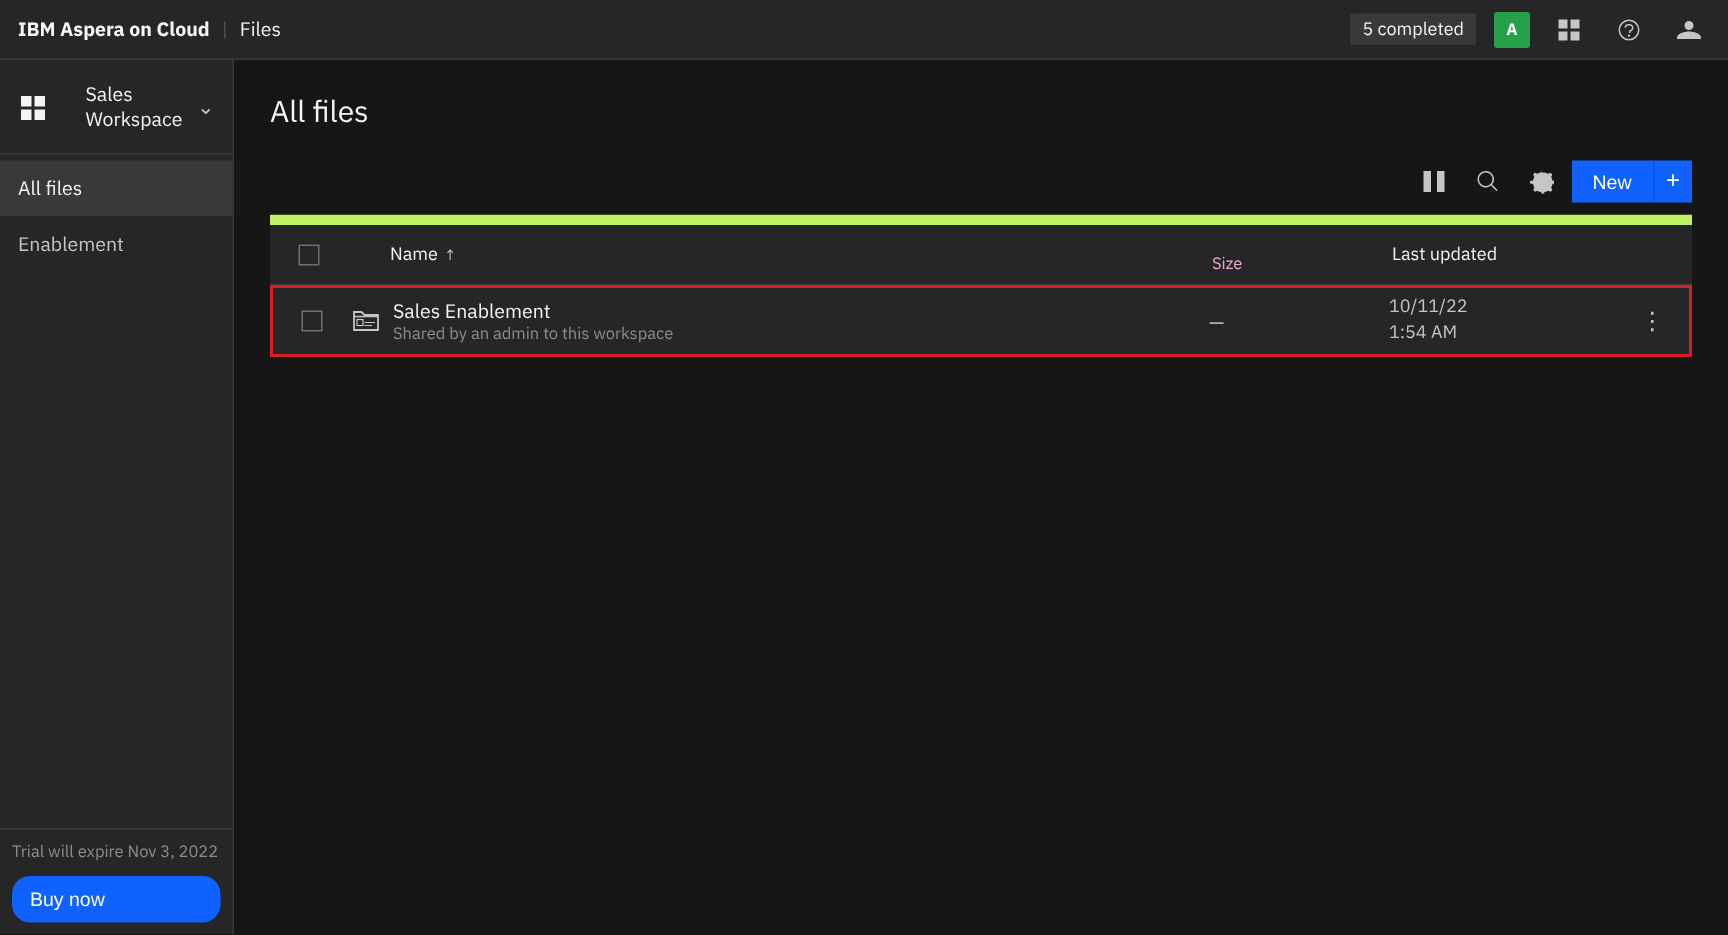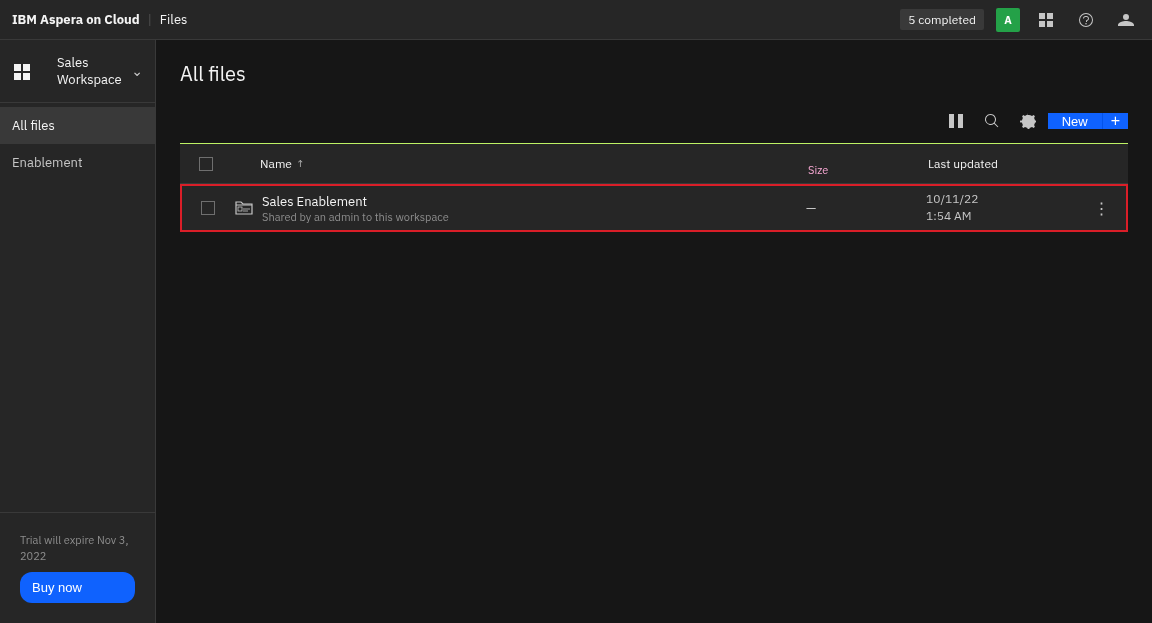--- a/index.html
+++ b/index.html
@@ -143,21 +143,21 @@
       display: flex;
       align-items: center;
     }
     .sidebar-nav-item.active {
       background: #393939;
       color: #f4f4f4;
     }
 
     .sidebar-bottom {
       margin-top: auto;
-      padding: 20px;
+      padding: 8px;
       border-top: 1px solid #393939;
     }
     .trial-text {
       font-size: 11px;
       color: #8d8d8d;
       margin-bottom: 8px;
       line-height: 1.4;
     }
     .buy-now-btn {
       width: 100%;
@@ -205,21 +205,21 @@
       justify-content: center;
       cursor: pointer;
       color: #c6c6c6;
       font-size: 16px;
       border-radius: 2px;
       background: transparent;
       border: none;
     }
     .new-btn-group {
       display: flex;
-      height: 16px;
+      height: 28px;
     }
     .new-btn-main {
       background: #0f62fe;
       color: white;
       border: none;
       padding: 0 14px;
       font-size: 13px;
       cursor: pointer;
       display: flex;
       align-items: center;
@@ -237,21 +237,21 @@
     }
 
     
     .file-table {
       flex: 1;
       padding: 0 24px;
       overflow: hidden;
     }
     .table-wrapper {
       background: #262626;
-      border-top: 1px solid #bef264;
+      border-top: 7px solid #bef264;
     }
     .table-header {
       display: flex;
       align-items: center;
       height: 40px;
       border-bottom: 1px solid #393939;
       padding: 0 8px;
     }
     .th-checkbox {
       width: 36px;

